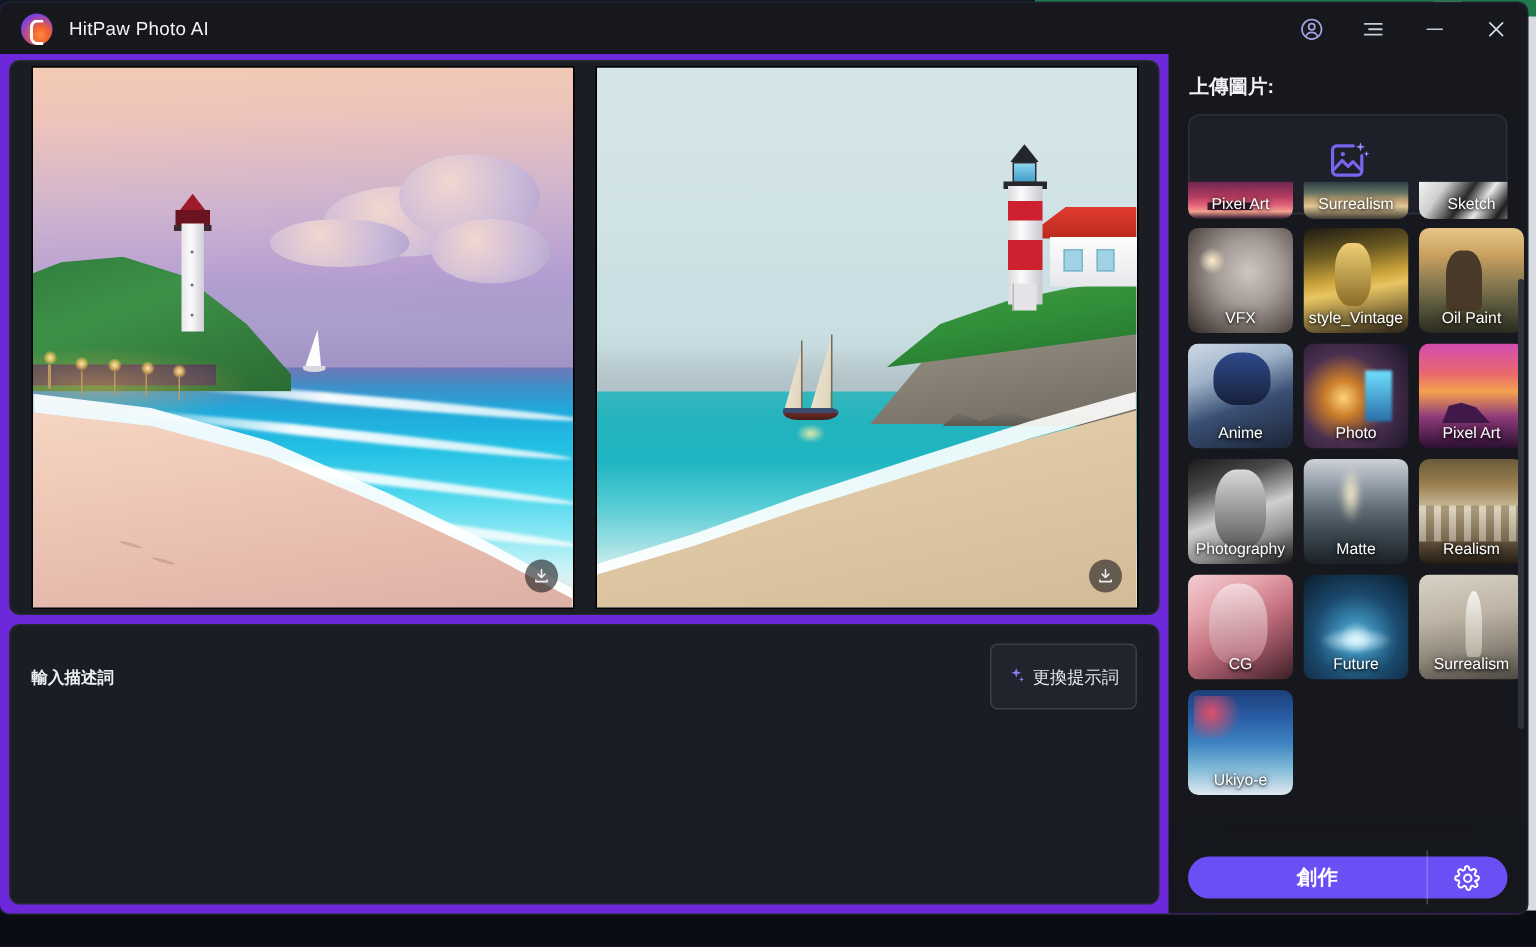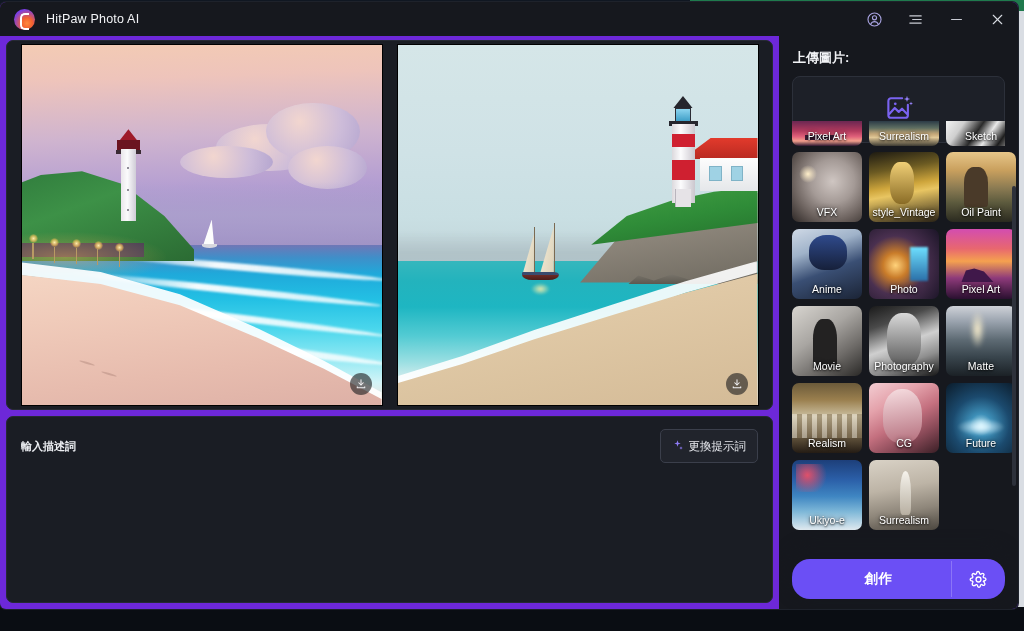--- a/index.html
+++ b/index.html
@@ -303,21 +303,21 @@
     padding: 12px 14px 13px 14px;
     display: flex; flex-direction: column;
   }
   #prompt-head {
     display: flex; align-items: center; justify-content: space-between;
     margin-bottom: 11px;
   }
   #prompt-label { font-size: 11px; color: #eceef2; font-weight: bold; }
   #regen-btn {
     display: flex; align-items: center; gap: 5px;
-    height: 34px; padding: 0 11px;
+    height: 44px; padding: 0 11px;
     background: #21242c;
     border: 1px solid #3b3f4b;
     border-radius: 5px;
     font-size: 11.5px; color: #e7e9ee;
     cursor: default;
   }
   #textarea-wrap {
     position: relative;
     flex: 1;
     background: #22252d;
@@ -387,21 +387,21 @@
     position: absolute; left: 13px; right: 13px; top: 85px;
     height: 25px;
     display: grid; grid-template-columns: repeat(3, 70px); gap: 7px;
     overflow: hidden;
     z-index: 2;
   }
   #grid-clip-row .style-card { height: 25px; border-radius: 0 0 7px 7px; }
 
   #create-bar {
     position: absolute; left: 13px; right: 13px; bottom: 10px;
-    height: 40px;
+    height: 28px;
     background: #6b4ff5;
     border-radius: 18px;
     display: flex; align-items: center;
     z-index: 5;
     box-shadow: 0 -8px 14px 6px #16181e;
     cursor: default;
     margin-top: 30px;
   }
   #create-label {
     flex: 1; text-align: center;
@@ -666,24 +666,20 @@
         <div class="style-card">
           <div class="art t-game"></div>
           <div class="label">Photo</div>
         </div>
         <div class="style-card">
           <div class="art t-pixel2"></div>
           <div class="label">Pixel Art</div>
         </div>
 
         <div class="style-card">
-          <div class="art t-movie"></div>
-          <div class="label">Movie</div>
-        </div>
-        <div class="style-card">
           <div class="art t-photo"></div>
           <div class="label">Photography</div>
         </div>
         <div class="style-card">
           <div class="art t-matte"></div>
           <div class="label">Matte</div>
         </div>
 
         <div class="style-card">
           <div class="art t-real"></div>
@@ -692,26 +688,26 @@
         <div class="style-card">
           <div class="art t-cg"></div>
           <div class="label">CG</div>
         </div>
 
         <div class="style-card">
           <div class="art t-future"></div>
           <div class="label">Future</div>
         </div>
         <div class="style-card">
+          <div class="art t-surreal"></div>
+          <div class="label">Surrealism</div>
+        </div>
+        <div class="style-card">
           <div class="art t-ukiyo"></div>
           <div class="label">Ukiyo-e</div>
-        </div>
-        <div class="style-card">
-          <div class="art t-surreal"></div>
-          <div class="label">Surrealism</div>
         </div>
       </div>
 
       <div id="sb-track"></div>
 
       <div id="create-bar">
         <div id="create-label">創作</div>
         <div id="settings-btn">
           <svg width="19" height="19" viewBox="0 0 24 24" fill="none" stroke="#ffffff" stroke-width="1.7" stroke-linecap="round" stroke-linejoin="round">
             <circle cx="12" cy="12" r="3.1"></circle>

